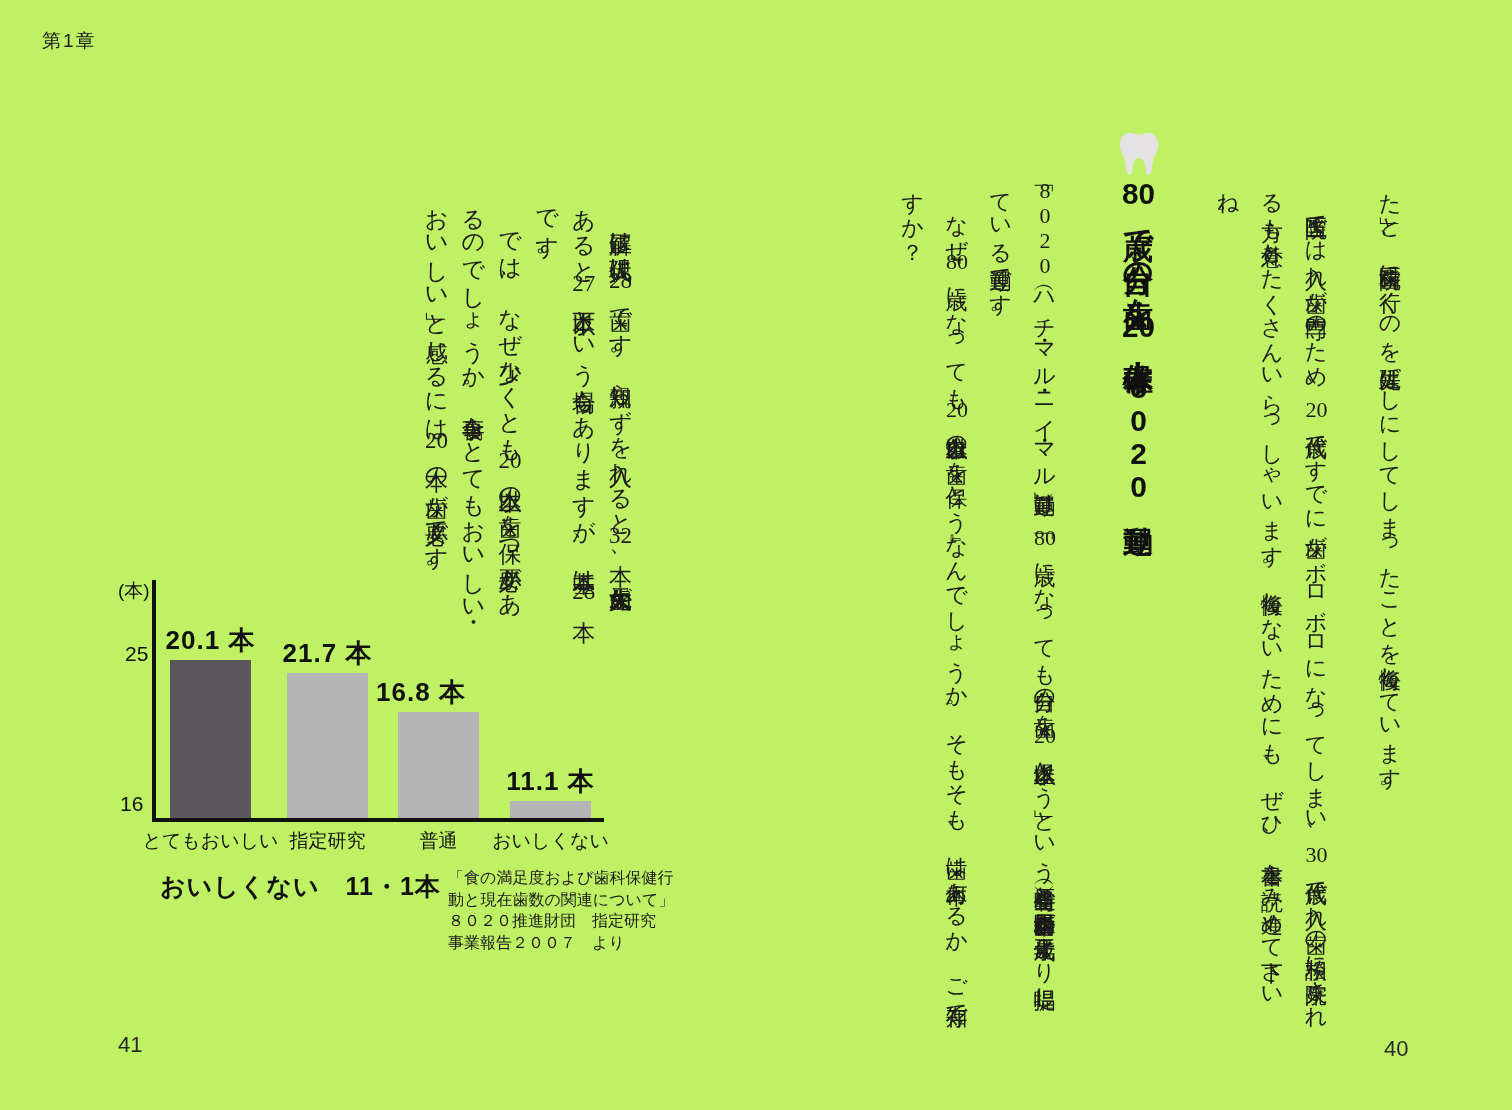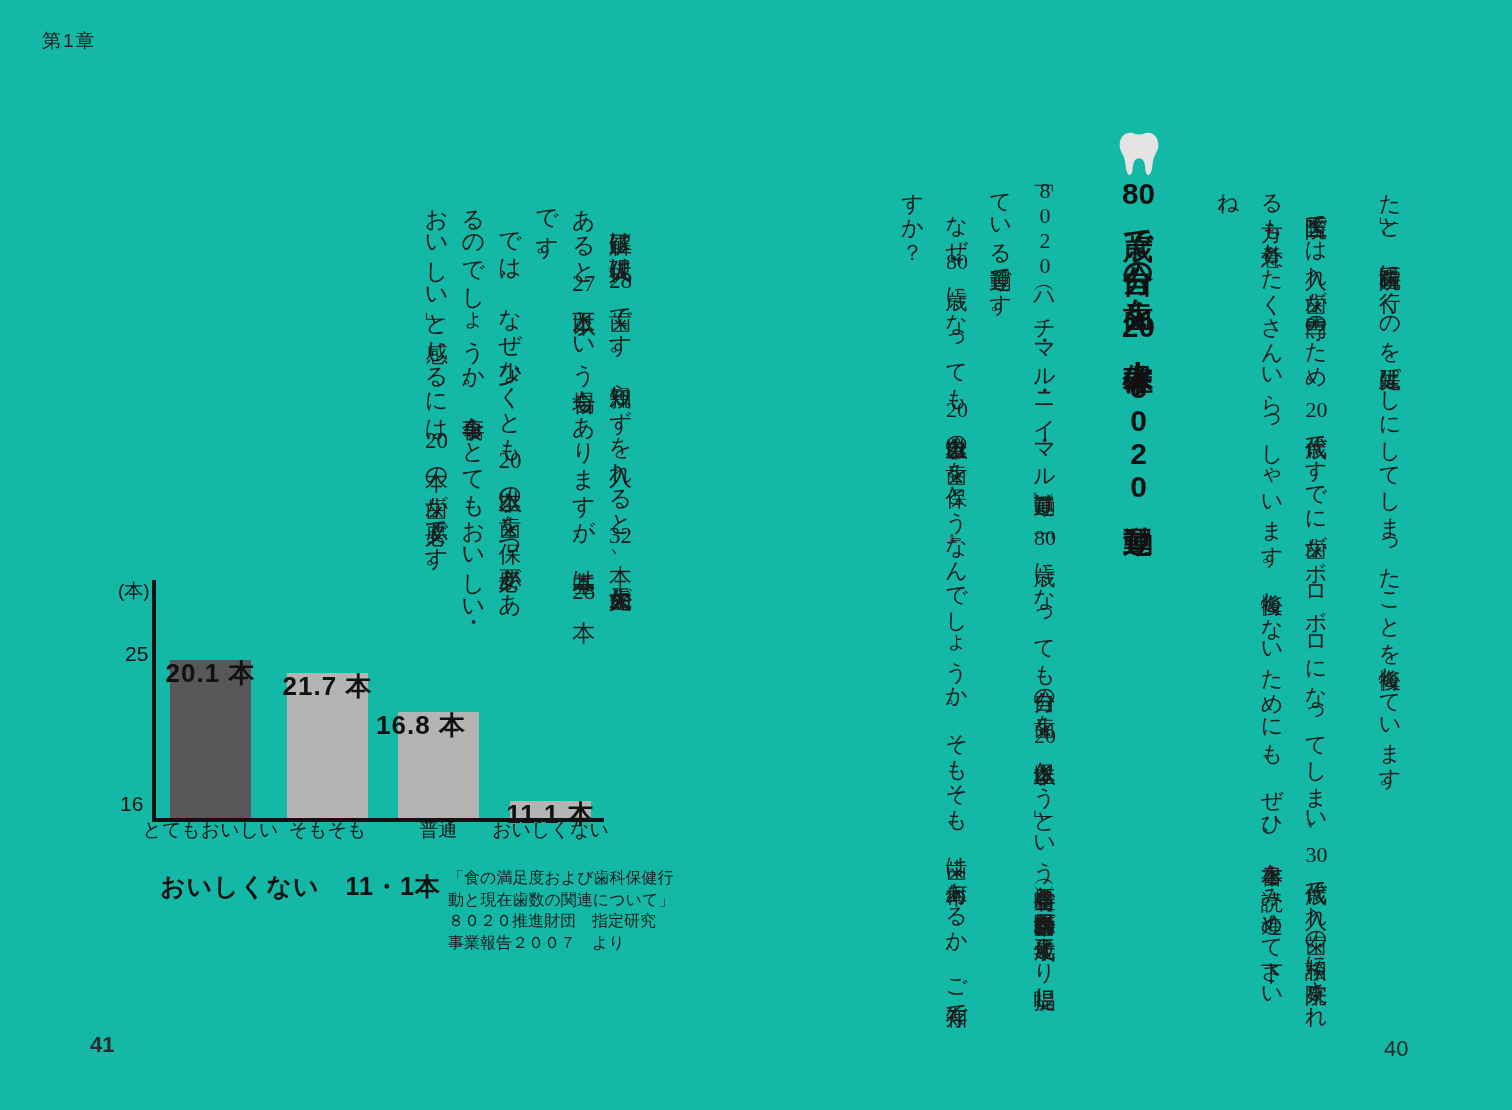--- a/index.html
+++ b/index.html
@@ -1,16 +1,16 @@
 <!DOCTYPE html>
 <html><head>
 <meta charset="utf-8">
 <style>
   html,body{margin:0;padding:0;background:#ffffff;}
-  #page{position:relative;width:1512px;height:1110px;background:#14b8a6;overflow:hidden;
+  #page{position:relative;width:1512px;height:1110px;background:#bef264;overflow:hidden;
         font-family:"Liberation Serif","DejaVu Serif",serif;color:#1b1b1b;}
   .sans{font-family:"Liberation Sans","DejaVu Sans",sans-serif;}
 
   
   #chapter{position:absolute;left:42px;top:28px;font-size:19px;letter-spacing:2px;}
   #chapter-title{position:absolute;left:42px;top:58px;font-size:19px;letter-spacing:3px;}
 
   
   .vflow{position:absolute;writing-mode:vertical-rl;text-orientation:mixed;}
   .vflow p{margin:0;}
@@ -31,35 +31,35 @@
          font-family:"Liberation Sans","DejaVu Sans",sans-serif;color:#111;}
   #chart .unit{position:absolute;left:0px;top:8px;font-size:19px;}
   #chart .ytick{position:absolute;font-size:21px;}
   #chart .t25{left:7px;top:36px;margin-top:36px;}
   #chart .t10{left:2px;top:222px;}
   #chart .yaxis{position:absolute;left:34px;top:10px;width:4px;height:242px;background:#111;}
   #chart .xaxis{position:absolute;left:34px;top:248px;width:452px;height:4px;background:#111;}
   #bars{position:absolute;left:0;top:0;width:100%;height:100%;}
   .bar{position:absolute;}
   .bar-val{position:absolute;width:170px;margin-left:-85px;text-align:center;
-           font-weight:700;font-size:26px;letter-spacing:1px;margin-top:33px;}
+           font-weight:700;font-size:26px;letter-spacing:1px;}
   .bar-cat{position:absolute;width:170px;margin-left:-85px;text-align:center;
-           font-size:19px;top:247px;}
+           font-size:19px;top:258px;}
 
   
   #summary{position:absolute;left:160px;top:868px;font-weight:700;font-size:25px;
            line-height:37px;letter-spacing:1px;color:#111;
            font-family:"Liberation Sans","DejaVu Sans",sans-serif;}
   #citation{position:absolute;left:448px;top:867px;font-size:16px;line-height:21.5px;
             color:#1a1a1a;font-family:"Liberation Sans","DejaVu Sans",sans-serif;}
 
   
   .pagenum{position:absolute;font-size:22px;color:#2a2a2a;
            font-family:"Liberation Sans","DejaVu Sans",sans-serif;}
-  #pn-left{left:90px;top:1032px;font-weight:bold;}
+  #pn-left{left:118px;top:1032px;}
   #pn-right{left:1384px;top:1036px;}
 </style>
 </head>
 <body>
 
 <div id="page">
 
   <div id="chapter" class="sans">第1章</div>
 
   <div id="lp-flow" class="vflow">
@@ -72,21 +72,21 @@
     <div class="ytick t25">25</div>
     <div class="ytick t10">16</div>
     <div class="yaxis"></div>
     <div class="xaxis"></div>
     <div id="bars">
         <div class="bar" style="left: 52px; width: 81px; top: 90px; height: 158px; background: rgb(90, 87, 90);"></div>
         <div class="bar-val" style="left: 92.5px; top: 53px;">20.1 本</div>
         <div class="bar-cat" style="left: 92.5px;">とてもおいしい</div>
         <div class="bar" style="left: 169px; width: 81px; top: 103px; height: 145px; background: rgb(181, 180, 180);"></div>
         <div class="bar-val" style="left: 209.5px; top: 66px;">21.7 本</div>
-        <div class="bar-cat" style="left: 209.5px;">そもそも</div>
+        <div class="bar-cat" style="left: 209.5px;">指定研究</div>
         <div class="bar" style="left: 280px; width: 81px; top: 142px; height: 106px; background: rgb(181, 180, 180);"></div>
         <div class="bar-val" style="left: 303px; top: 105px;">16.8 本</div>
         <div class="bar-cat" style="left: 320.5px;">普通</div>
         <div class="bar" style="left: 392px; width: 81px; top: 231px; height: 17px; background: rgb(181, 180, 180);"></div>
         <div class="bar-val" style="left: 432.5px; top: 194px;">11.1 本</div>
         <div class="bar-cat" style="left: 432.5px;">おいしくない</div>
       </div>
   </div>
 
   <div id="summary">

